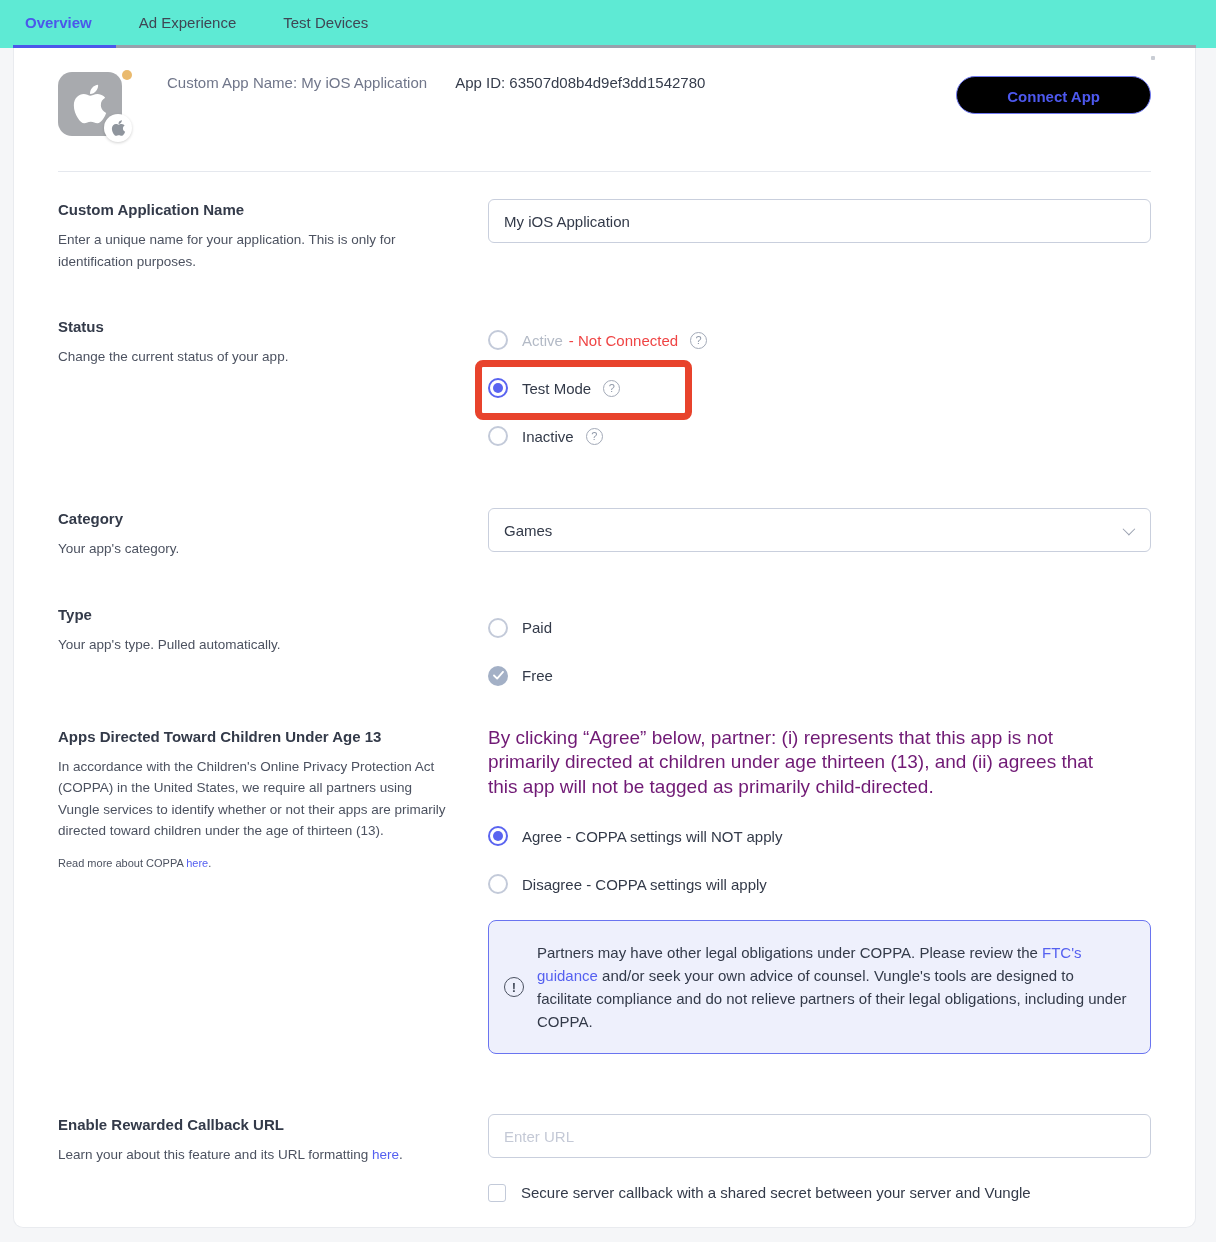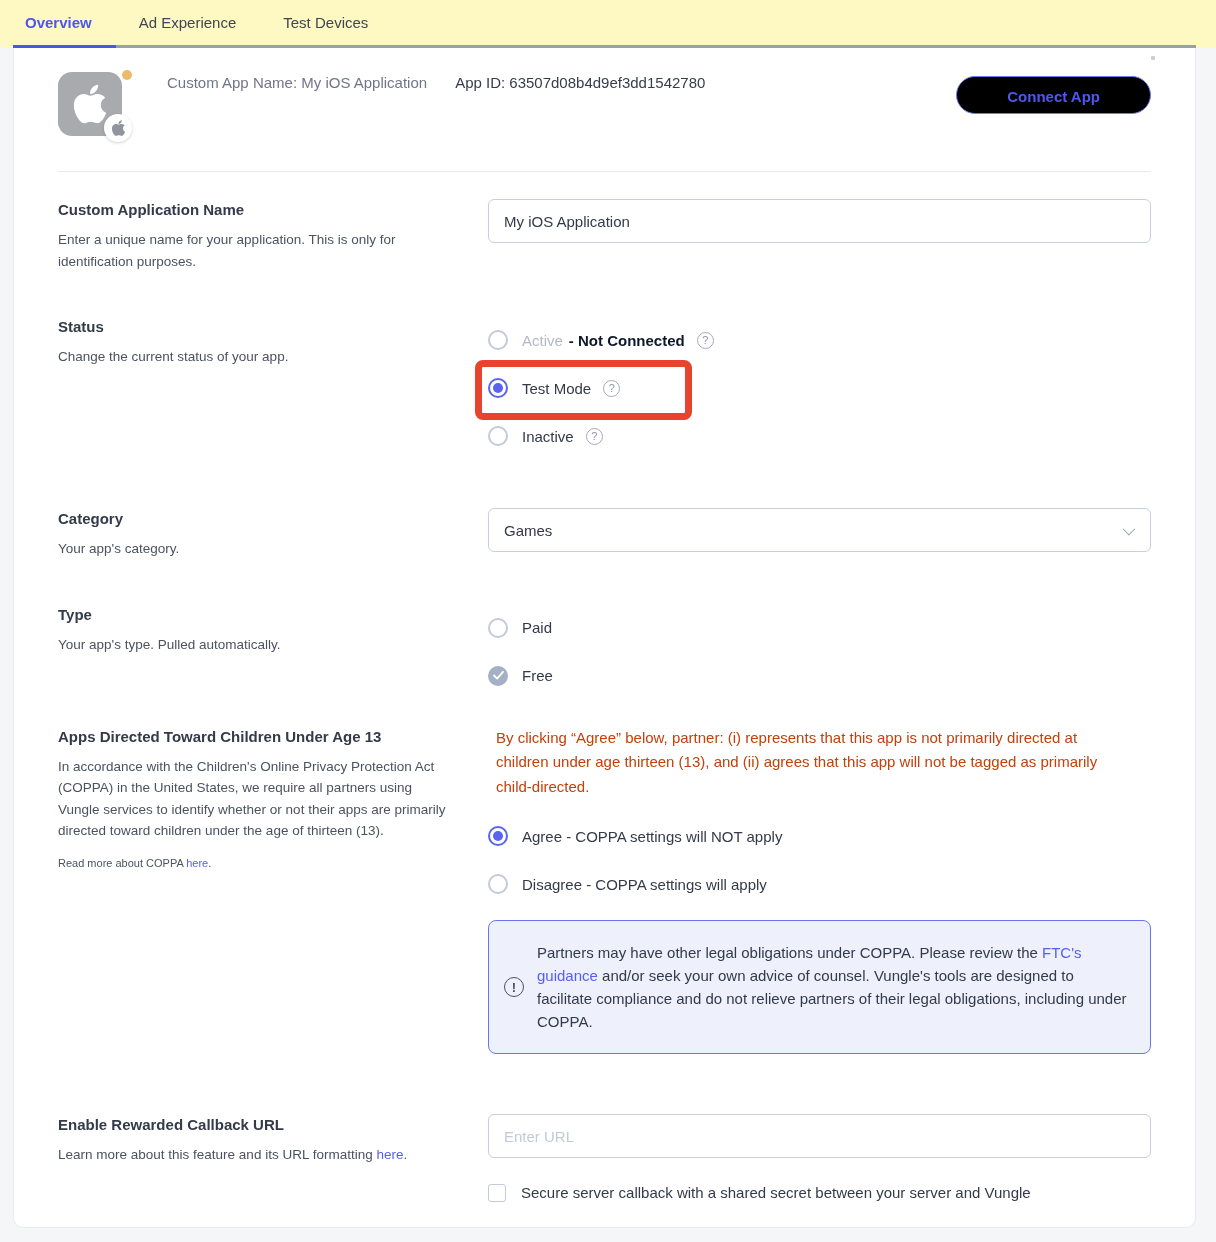--- a/index.html
+++ b/index.html
@@ -4,21 +4,21 @@
 <style>
   * { box-sizing: border-box; }
   html,body { margin:0; padding:0; }
   body {
     width:1216px; height:1242px; position:relative;
     background:#f5f6f8;
     font-family:"Liberation Sans", sans-serif;
     color:#333a49;
   }
   
-  .tabbar { position:absolute; top:0; left:0; right:0; height:48px; background:#fef9c3; }
+  .tabbar { position:absolute; top:0; left:0; right:0; height:48px; background:#5eead4; }
   .tabs { display:flex; align-items:center; height:45px; padding-left:25px; gap:47px; }
   .tab { font-size:15px; color:#3f4654; cursor:pointer; white-space:nowrap; }
   .tab.active { color:#4b57ea; font-weight:700; }
   .underline-grey { position:absolute; left:13px; right:20px; top:45px; height:3px; background:#98a0ac; }
   .underline-blue { position:absolute; left:13px; width:103px; top:45px; height:3px; background:#4b57ea; z-index:2; }
 
   
   .panel {
     position:absolute; left:13px; top:48px; width:1183px; height:1180px;
     background:#fff; border:1px solid #e9ebef; border-top:none;
@@ -66,33 +66,33 @@
     transform:rotate(45deg) translateY(-2px); }
 
   
   .radio-row { display:flex; align-items:center; height:48px; }
   .radio { width:20px; height:20px; border:2px solid #c3cad9; border-radius:50%; background:#fff; flex-shrink:0; cursor:pointer; }
   .radio.sel { border-color:#5a64f0; position:relative; }
   .radio.sel::after { content:""; position:absolute; inset:3px; background:#5a64f0; border-radius:50%; }
   .radio.grey-check { background:#a3b0c6; border:none; display:flex; align-items:center; justify-content:center; }
   .radio-label { font-size:15px; color:#333a49; margin-left:14px; }
   .muted-lbl { color:#b3bac6; }
-  .danger-lbl { color:#0f172a; font-weight:700; }
+  .danger-lbl { color:#ef4444; font-weight:400; }
   .q-icon { width:17px; height:17px; border:1px solid #a3aab8; border-radius:50%; color:#9099a9;
     font-size:11px; display:flex; align-items:center; justify-content:center; margin-left:12px; cursor:pointer; flex-shrink:0; }
 
   .status-opts { position:relative; }
   .hl-box { position:absolute; left:-13px; top:44px; width:217px; height:60px;
     border:7px solid #e8432c; border-radius:8px; pointer-events:none; z-index:3; }
 
   
   .coppa-title { width:330px; }
   .coppa-desc { width:398px; margin-bottom:9px; }
   .read-more { font-size:11px; color:#4c5260; line-height:21.5px; }
-  .agreement { font-size:15px; line-height:24.5px; color:#c2410c; width:630px; margin:0 8px 13px; }
+  .agreement { font-size:19px; line-height:24.5px; color:#701a75; width:630px; margin:0 0 13px; }
   .notice { margin-top:12px; background:#eef0fc; border:1px solid #6a74f0; border-radius:8px;
     padding:20px 20px 20px 15px; display:flex; align-items:center; gap:13px; }
   .excl-icon { width:20px; height:20px; border:1.5px solid #4a5160; border-radius:50%; color:#4a5160;
     font-size:13px; font-weight:700; display:flex; align-items:center; justify-content:center; flex-shrink:0; }
   .notice p { margin:0; font-size:15px; line-height:23px; color:#333a49; width:600px; }
 
   
   .cb-row { display:flex; margin-top:22px; }
   .checkbox { width:18px; height:18px; border:1.5px solid #c3cad9; border-radius:3px; background:#fff;
     flex-shrink:0; margin-top:4px; cursor:pointer; }
@@ -224,21 +224,21 @@
       <div class="notice">
         <span class="excl-icon">!</span>
         <p><span>Partners may have other legal obligations under COPPA. Please review the </span><span class="link">FTC's guidance</span><span> and/or seek your own advice of counsel. Vungle's tools are designed to facilitate compliance and do not relieve partners of their legal obligations, including under COPPA.</span></p>
       </div>
     </div>
   </div>
 
   <div class="row row-callback">
     <div class="col-l">
       <h3>Enable Rewarded Callback URL</h3>
-      <p class="desc"><span>Learn more about this feature and its URL formatting </span><span class="link">here</span><span>.</span></p>
+      <p class="desc"><span>Learn your about this feature and its URL formatting </span><span class="link">here</span><span>.</span></p>
     </div>
     <div class="col-r">
       <input class="text-input" type="text" placeholder="Enter URL" style="">
       <div class="cb-row">
         <div class="checkbox"></div>
         <span class="cb-label">Secure server callback with a shared secret between your server and Vungle</span>
       </div>
     </div>
   </div>
 

